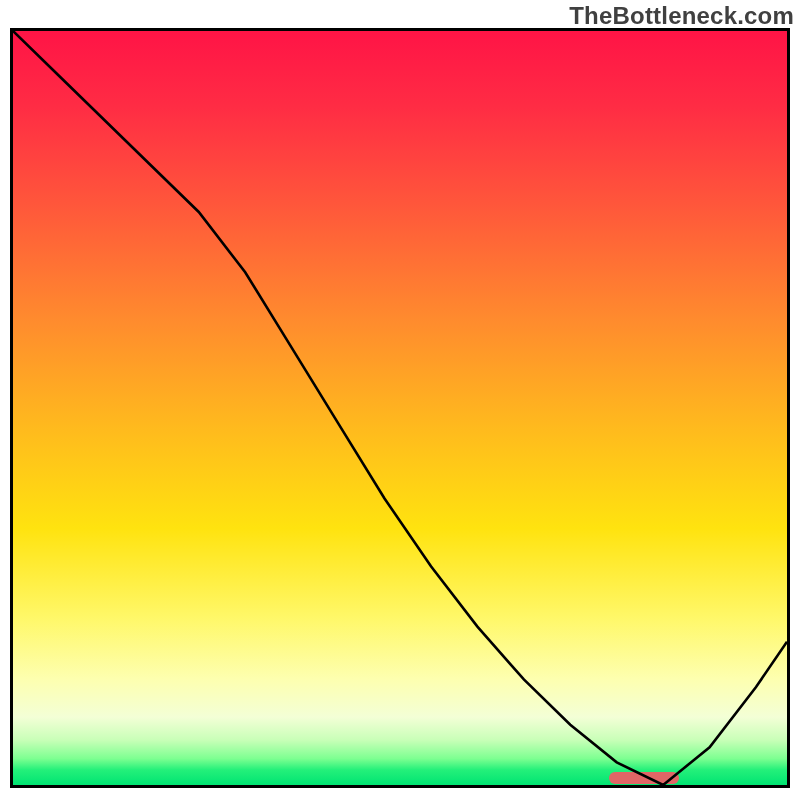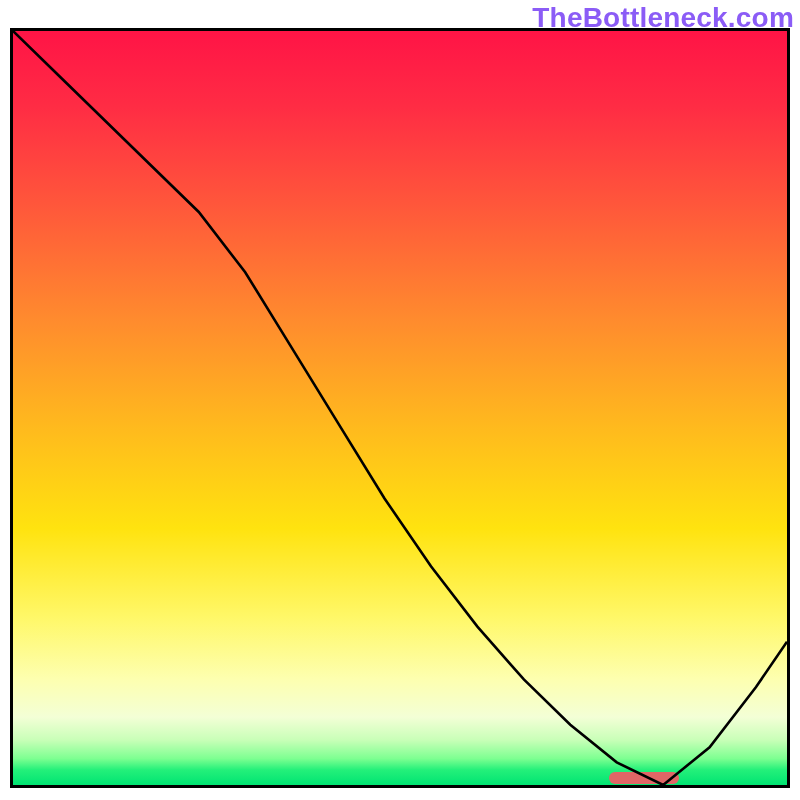--- a/index.html
+++ b/index.html
@@ -15,23 +15,23 @@
   .container {
     position: relative;
     width: 800px;
     height: 800px;
   }
 
   .watermark {
     position: absolute;
     top: 2px;
     right: 6px;
-    font-size: 28px;
+    font-size: 24px;
     font-weight: 600;
-    color: #8b5cf6;
+    color: #404040;
     letter-spacing: 0.2px;
     z-index: 10;
   }
 
   
   .plot-frame {
     position: absolute;
     left: 10px;
     top: 28px;
     width: 780px;

